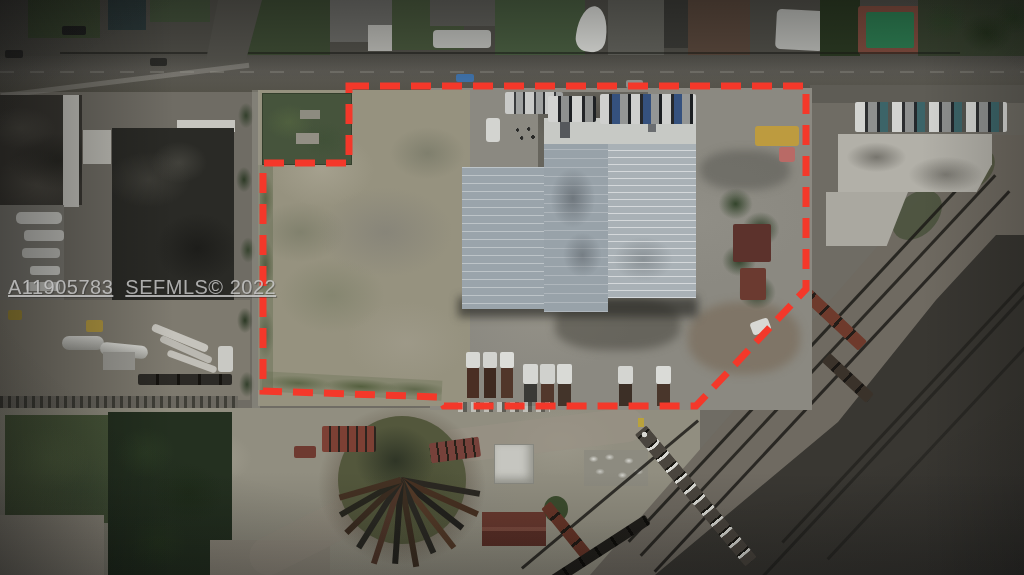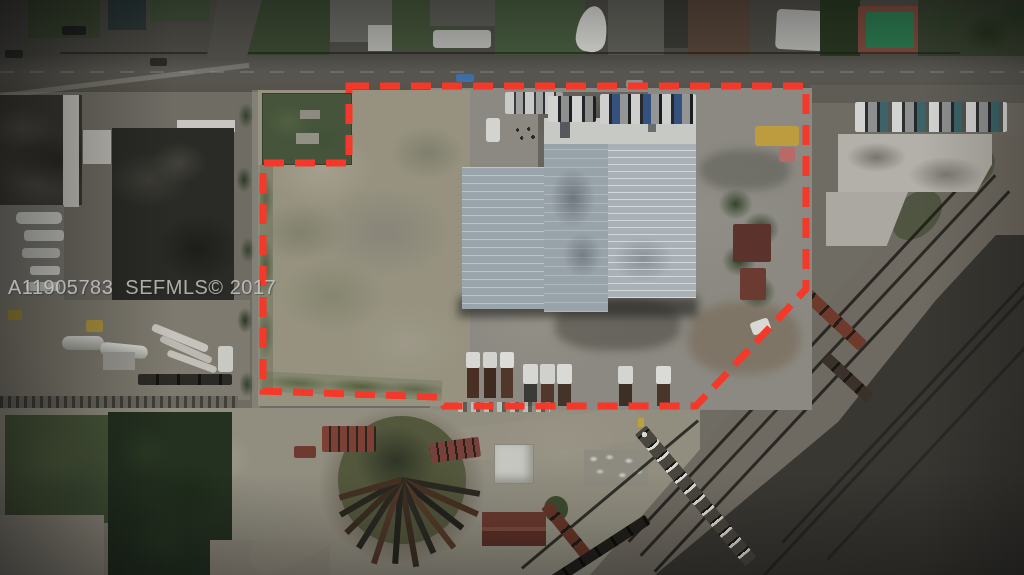--- a/index.html
+++ b/index.html
@@ -22,21 +22,21 @@
   .roofline-h{background-image:repeating-linear-gradient(180deg,
       rgba(255,255,255,.35) 0 1px, rgba(0,0,0,0) 1px 8px);}
   .shadow-blob{filter:blur(4px);}
   .treeblob{border-radius:50%;}
   
   .boundary{stroke:var(--boundary-red,#f4382a);fill:none;stroke-width:7;
             stroke-dasharray:20 11;}
   .watermark{left:8px;top:276px;z-index:70;font-size:20px;letter-spacing:.5px;
              color:var(--watermark-gray,#c9c9c9);opacity:.82;white-space:nowrap;
              text-shadow:1px 1px 1px rgba(30,30,30,.45);}
-  .watermark span{position:static;}
+  .watermark span{position:static;text-decoration:underline;}
   .watermark .gap{display:inline-block;width:12px;}
   .vignette{inset:0;z-index:60;pointer-events:none;background:
     radial-gradient(130% 120% at 53% 40%, rgba(0,0,0,0) 42%, rgba(4,7,11,.40) 80%, rgba(2,4,8,.62) 100%),
     linear-gradient(90deg, rgba(0,0,0,.40), rgba(0,0,0,0) 17%),
     linear-gradient(270deg, rgba(0,0,0,.18), rgba(0,0,0,0) 10%),
     linear-gradient(180deg, rgba(0,0,0,.30), rgba(0,0,0,0) 14%),
     linear-gradient(0deg, rgba(0,0,0,.22), rgba(0,0,0,0) 18%);}
   .svg-layer{inset:0;z-index:50;}
 </style>
 </head>
@@ -268,17 +268,17 @@
   <div style="left:838px;top:134px;width:154px;height:58px;background:
       radial-gradient(40px 20px at 25% 40%, rgba(60,58,52,.5), transparent 75%),
       radial-gradient(50px 24px at 70% 70%, rgba(58,56,50,.45), transparent 75%), #b2b0a8;clip-path:polygon(0 0,100% 0,100% 52%,90% 100%,0 100%);"></div>
   <div style="left:826px;top:192px;width:82px;height:54px;background:#aaa8a0;clip-path:polygon(0 0,100% 0,74% 100%,0 100%);"></div>
 
   <svg class="svg-layer" width="1024" height="575" viewBox="0 0 1024 575">
     <path class="boundary" d="M349,86 H806 V289 L696,406 H444 L439,397 L263,391 V163 H349 Z"></path>
   </svg>
 
   <div class="watermark">
-    <span>A11905783</span><span class="gap"></span><span>SEFMLS© 2017</span>
+    <span>A11905783</span><span class="gap"></span><span>SEFMLS© 2022</span>
   </div>
 
   <div class="vignette"></div>
 </div>
 
 </body></html>

